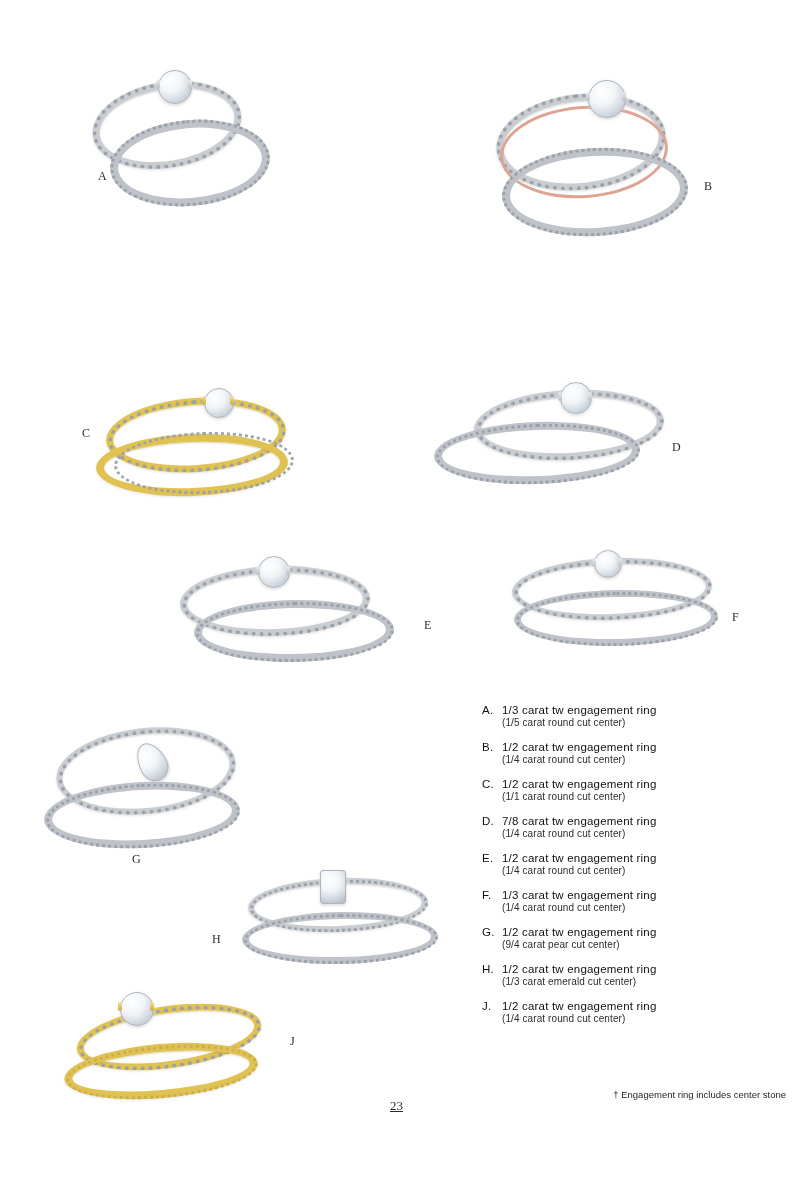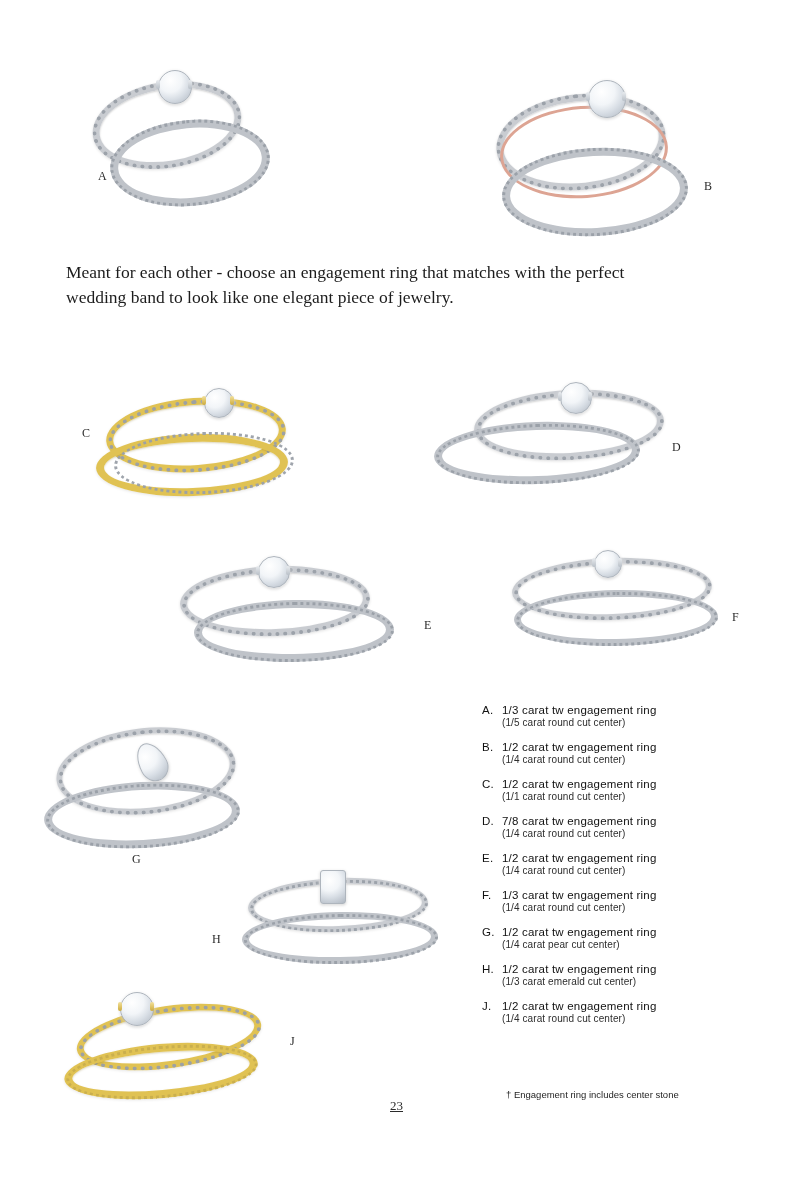--- a/index.html
+++ b/index.html
@@ -140,21 +140,21 @@
   .footnotes {
     position: absolute;
     left: 506px;
     top: 1088px;
     width: 280px;
     font-family: "Liberation Sans", sans-serif;
     font-size: 9.5px;
     line-height: 1.55;
     color: #1f1f1f;
   }
-  .footnotes .fn-first { text-indent: -6px; padding-left: 6px; }
+  .footnotes .fn-first { text-indent: -6px; padding-left: 6px; text-align: right; }
 
   .page-number {
     position: absolute;
     left: 390px;
     top: 1098px;
     font-family: "Liberation Serif", serif;
     font-size: 13px;
     color: #2b2b2b;
     text-decoration: underline;
   }
@@ -181,21 +181,20 @@
     <div class="band rose" style="left:28px; top:44px; width:168px; height:92px; border-width:3px; transform:rotate(-4deg);"></div>
     <div class="band silver2" style="left:30px; top:86px; width:186px; height:88px; border-width:8px; transform:rotate(-3deg);"></div>
     <div class="pave" style="left:30px; top:86px; width:186px; height:88px; border-width:3px; transform:rotate(-3deg);"></div>
     <div class="stone round" style="left:116px; top:18px; width:36px; height:36px;"></div>
     <div class="prong" style="left:114px; top:30px;"></div>
     <div class="prong" style="left:150px; top:30px;"></div>
     <div class="label" style="left:232px; top:117px;">B</div>
   </div>
 
   <div class="headline">
-    <p>Meant for each other - choose an engagement ring that matches with the perfect wedding band to look like one elegant piece of jewelry.</p>
   </div>
 
   <div class="ring" style="left:74px; top:372px; width:240px; height:140px;">
     <div class="band gold" style="left:32px; top:26px; width:180px; height:74px; border-width:7px; transform:rotate(-4deg);"></div>
     <div class="pave" style="left:34px; top:28px; width:178px; height:72px; border-width:4px; transform:rotate(-4deg);"></div>
     <div class="band gold" style="left:22px; top:62px; width:192px; height:62px; border-width:8px; transform:rotate(-2deg);"></div>
     <div class="pave" style="left:40px; top:60px; width:180px; height:62px; border-width:3px; transform:rotate(-2deg);"></div>
     <div class="stone round" style="left:130px; top:16px; width:28px; height:28px;"></div>
     <div class="prong gold-prong" style="left:128px; top:24px;"></div>
     <div class="prong gold-prong" style="left:156px; top:24px;"></div>
@@ -304,21 +303,21 @@
       <div class="letter">F.</div>
       <div class="text">
         <div class="line1">1/3 carat tw engagement  ring</div>
         <div class="line2">(1/4 carat round cut center)</div>
       </div>
     </div>
     <div class="spec">
       <div class="letter">G.</div>
       <div class="text">
         <div class="line1">1/2 carat tw engagement ring</div>
-        <div class="line2">(1/4 carat pear cut center)</div>
+        <div class="line2">(9/4 carat pear cut center)</div>
       </div>
     </div>
     <div class="spec">
       <div class="letter">H.</div>
       <div class="text">
         <div class="line1">1/2 carat tw engagement  ring</div>
         <div class="line2">(1/3 carat emerald cut center)</div>
       </div>
     </div>
     <div class="spec">

